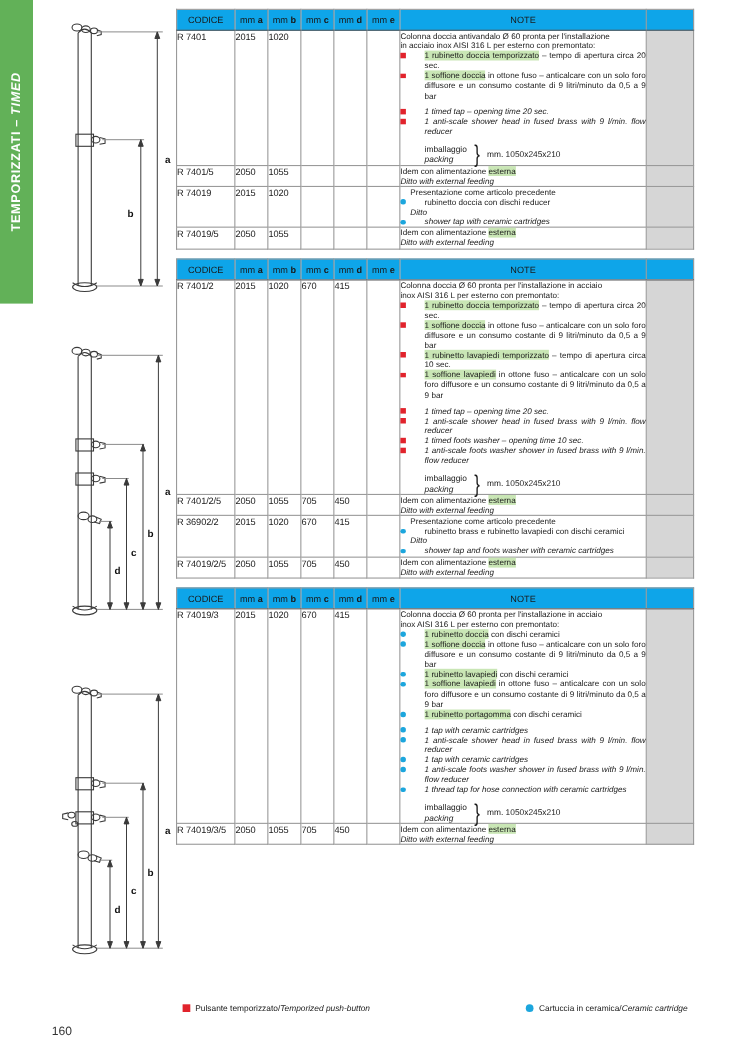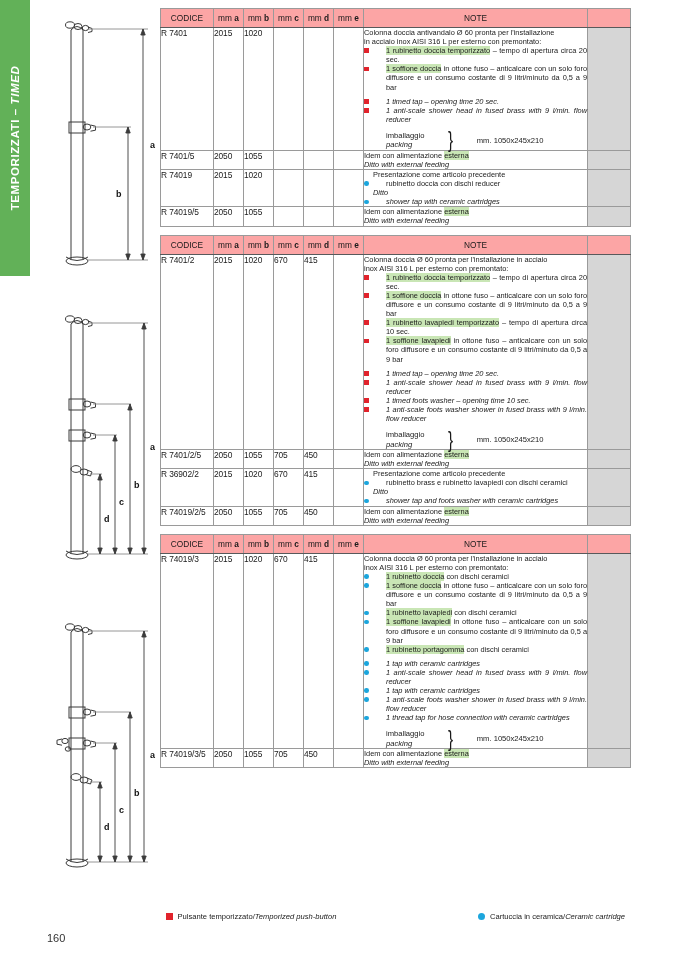--- a/index.html
+++ b/index.html
@@ -53,21 +53,21 @@
     table-layout: fixed;
     border: 1.4px solid #58595b;
   }
   table.spec + table.spec { margin-top: 8px; }
   table.spec td, table.spec th {
     border: 0.8px solid #9a9a9a;
     vertical-align: top;
     padding: 0;
   }
   table.spec thead th {
-    background: #fca5a5;
+    background: #0ea5e9;
     font-size: 8.3px;
     font-weight: normal;
     text-align: center;
     padding: 4px 2px 4px;
     height: 18px;
     border-bottom: 1.4px solid #58595b;
   }
   thead th b { font-weight: bold; }
   .col-code  { width: 53px; }
   .col-mm    { width: 30px; }
@@ -103,21 +103,20 @@
   .gap { height: 5px; }
 
   
   .packing {
     display: flex;
     align-items: center;
     margin-top: 7px;
     padding-left: 22px;
     font-size: 7.6px;
     line-height: 9.4px;
-    gap: 17px;
   }
   .packing .pk-words { white-space: nowrap; }
   .packing .pk-words .en { font-style: italic; }
   .packing .brace {
     font-size: 22px;
     line-height: 0;
     margin: 0 5px 0 6px;
     font-weight: 300;
     transform: scaleX(0.7);
   }

